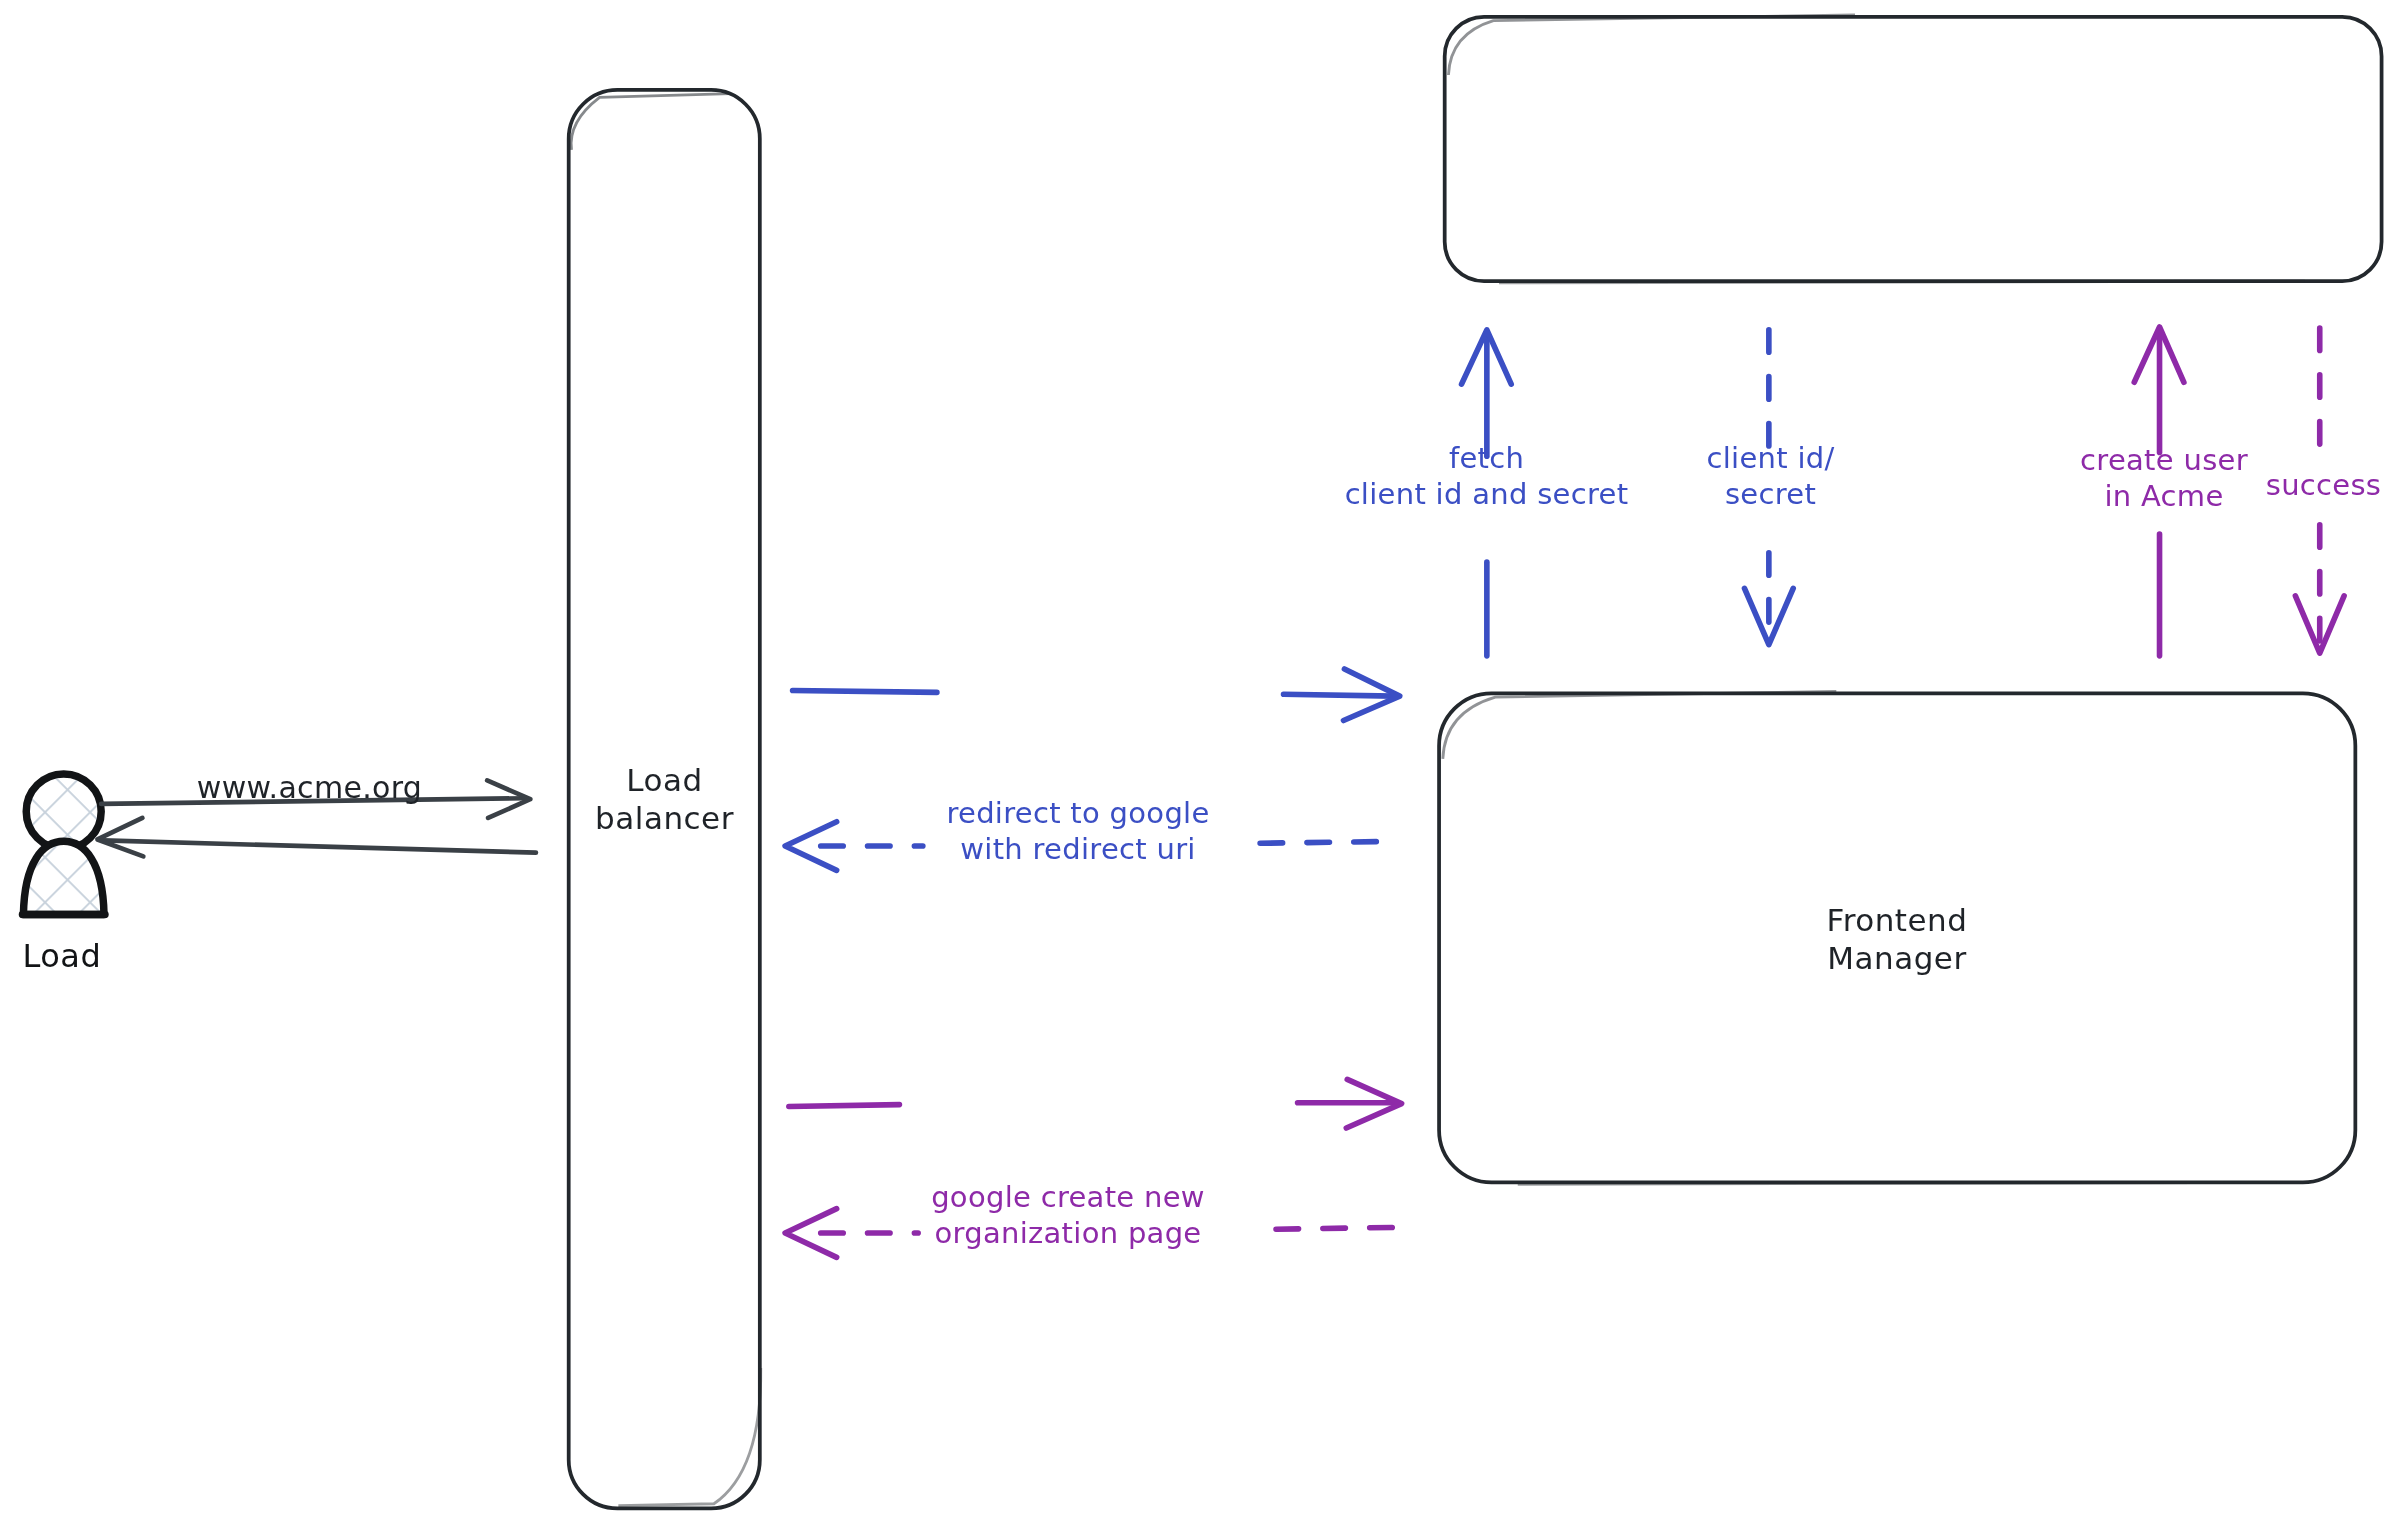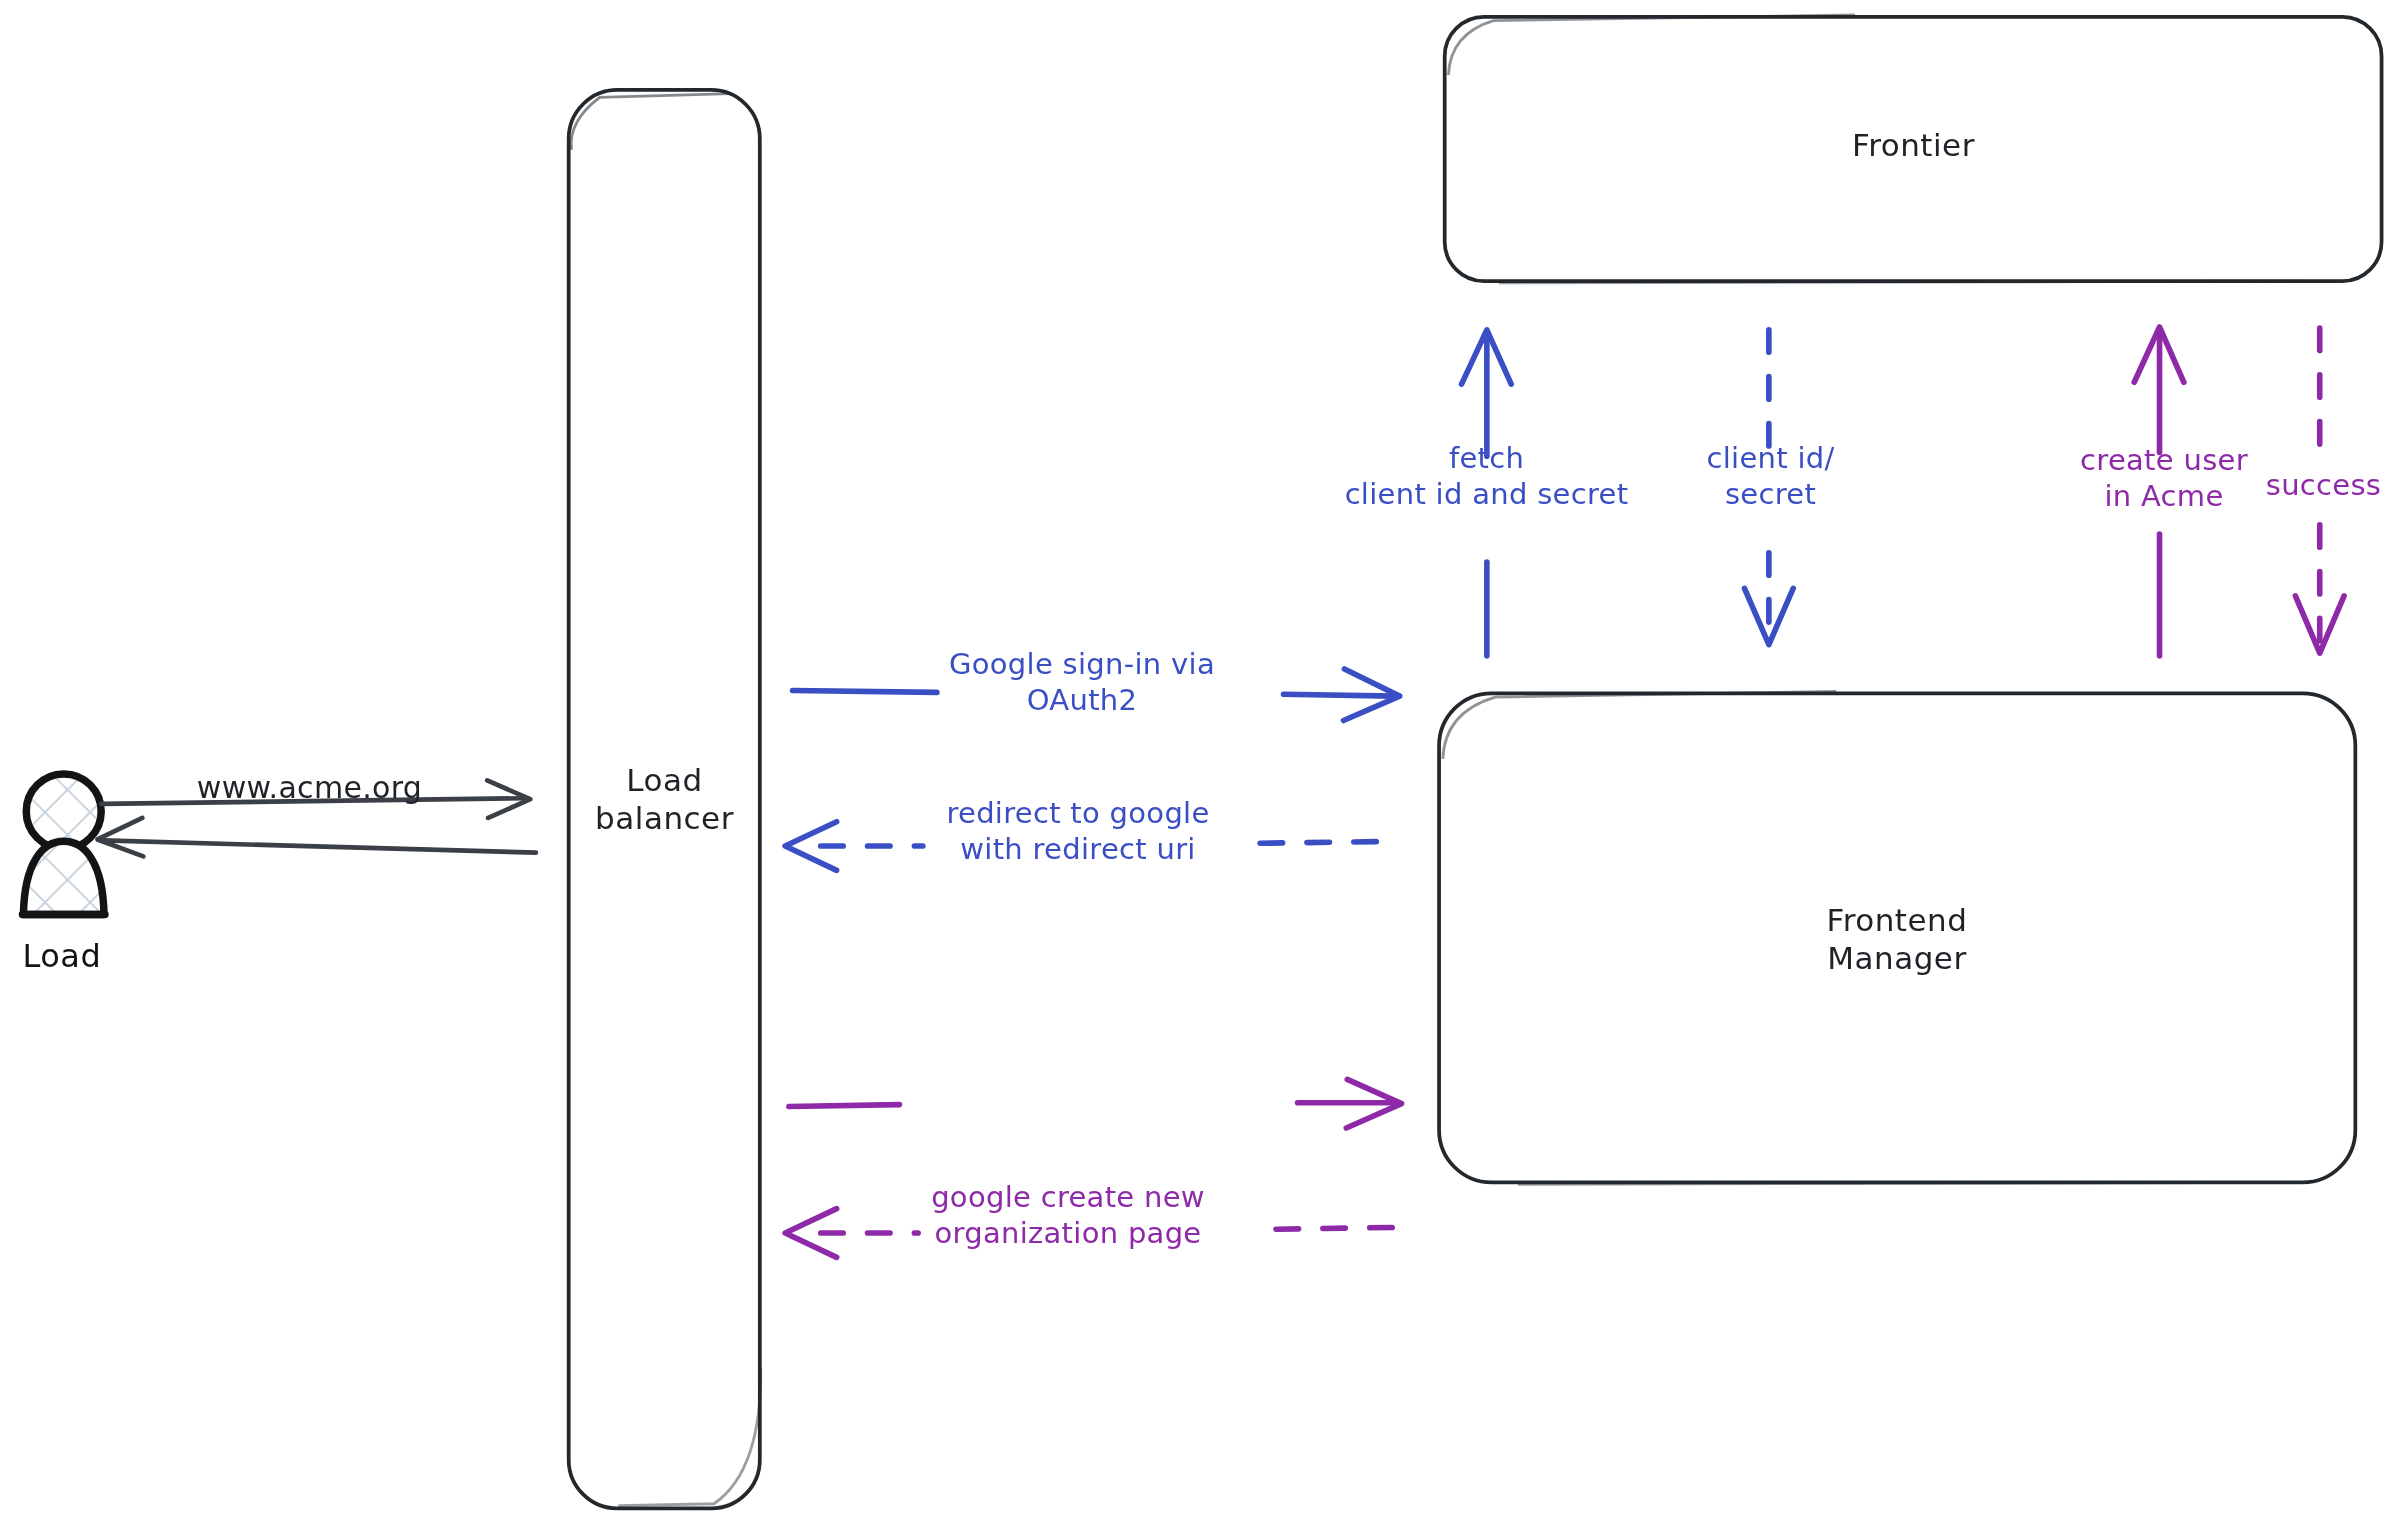--- a/index.html
+++ b/index.html
@@ -148,29 +148,26 @@
       <path d="M 2476 560 L 2476 688" stroke="#8e2aa8" stroke-width="6" fill="none" stroke-linecap="round" stroke-dasharray="24 26"></path>
       <path d="M 2450 636 L 2476 697 L 2502 636" stroke="#8e2aa8" stroke-width="6" fill="none" stroke-linecap="round" stroke-linejoin="round"></path>
     </g>
   </svg>
 
   <div class="actor-label" style="left:22.5px; top:937px;">Load</div>
 
   <div class="node-label" style="left:569px; top:761px; width:191px;">Load
 balancer</div>
 
-  <div class="node-label" style="left:1445px; top:126px; width:937px;">Frontier</div>
 
   <div class="node-label" style="left:1439px; top:901px; width:916px;">Frontend
 Manager</div>
 
   <div class="edge-label dark" style="left:150px; top:770px; width:319px; font-size:30px;">www.acme.org</div>
 
-  <div class="edge-label blue" style="left:871px; top:646px; width:422px;">Google sign-in via
-OAuth2</div>
 
   <div class="edge-label blue" style="left:881px; top:795px; width:394px;">redirect to google
 with redirect uri</div>
 
 
   <div class="edge-label purple" style="left:871px; top:1179px; width:394px;">google create new
 organization page</div>
 
   <div class="edge-label blue" style="left:1285px; top:440px; width:403px;">fetch
 client id and secret</div>

